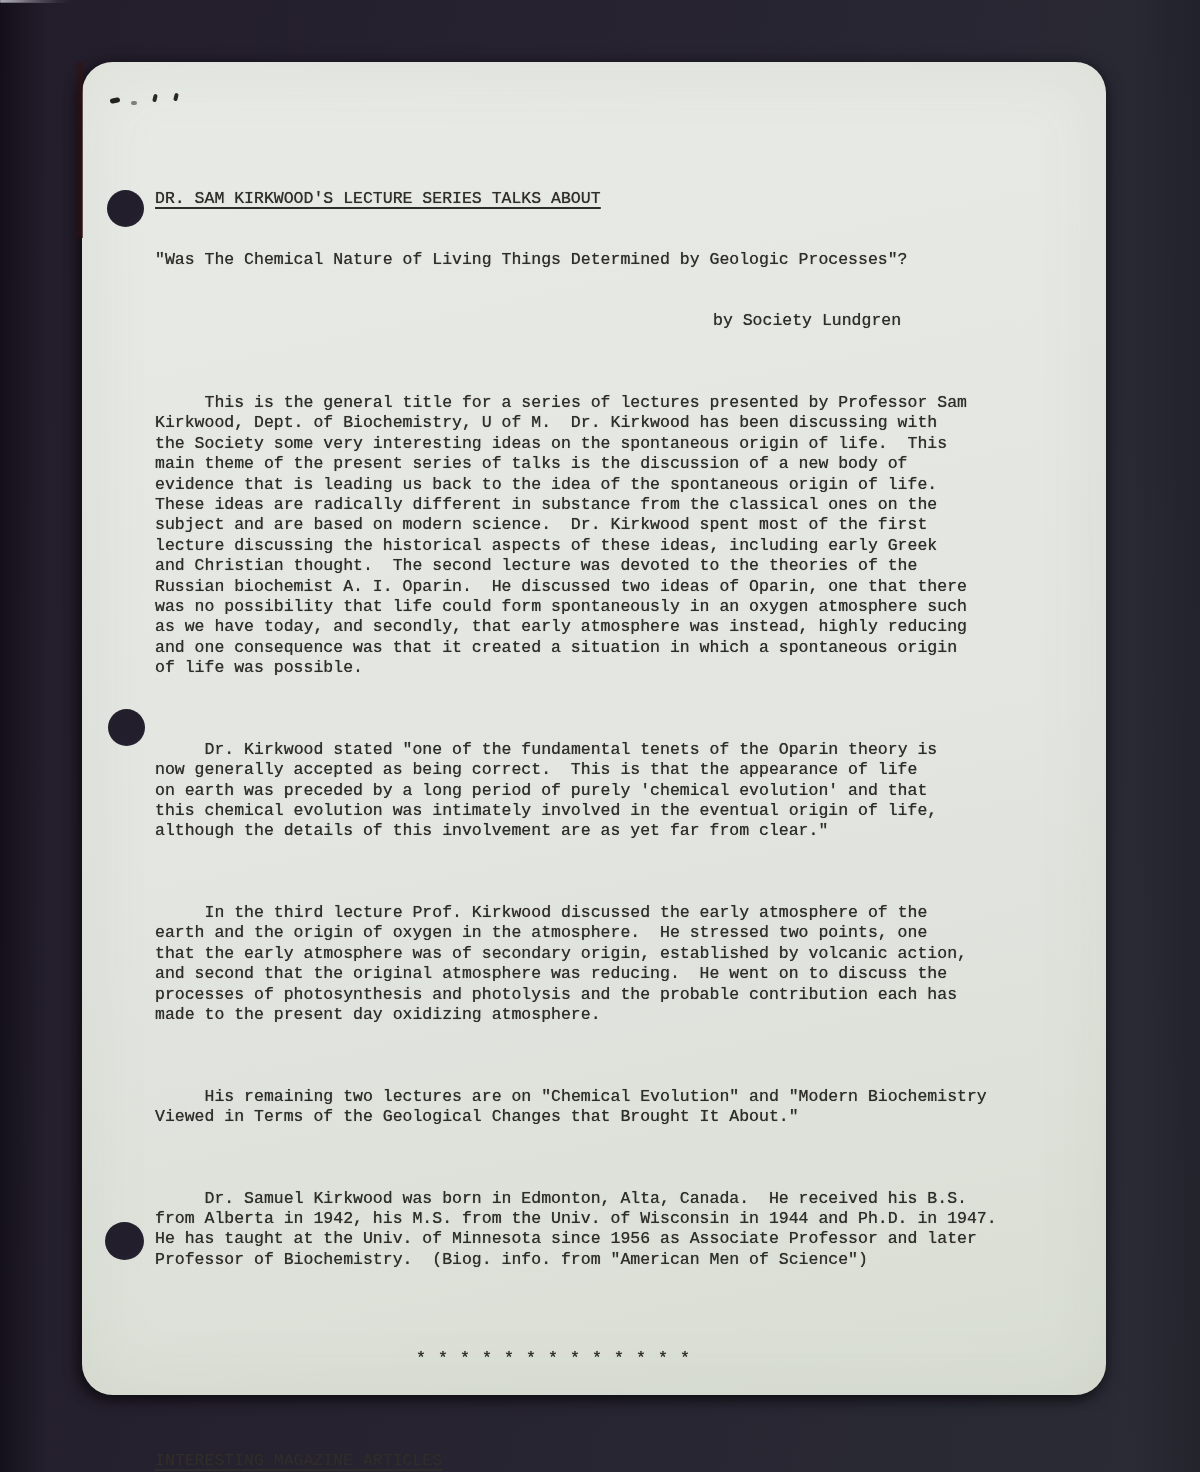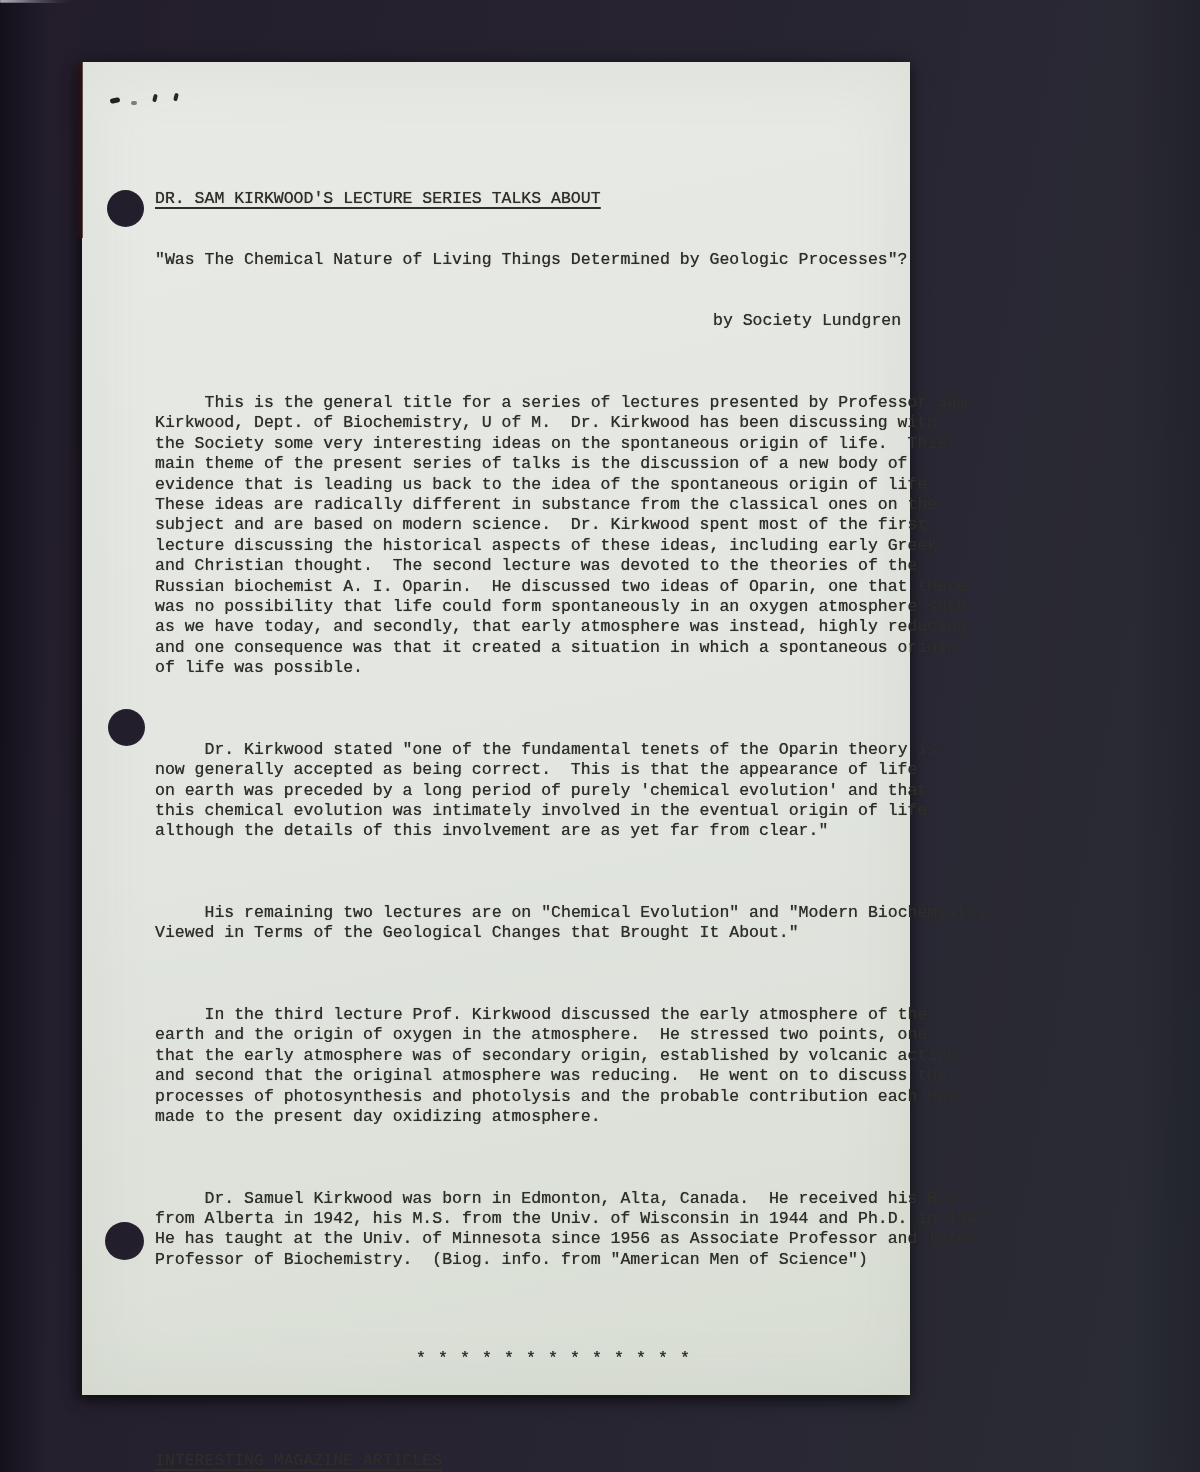--- a/index.html
+++ b/index.html
@@ -15,24 +15,25 @@
   .scene::after{content:"";position:absolute;right:0;top:0;bottom:0;width:70px;
     background:linear-gradient(270deg,rgba(0,0,0,.18),rgba(0,0,0,0));}
   .streak{position:absolute;border-radius:2px;
     background:linear-gradient(90deg,rgba(195,195,205,.38),rgba(195,195,205,0));}
   .s1{left:0;top:514;width:72px;height:3px;}
   .s2{left:0;top:528;width:42px;height:2px;}
   .s3{left:0;top:1168;width:58px;height:3px;}
   .s4{left:0;top:1187;width:30px;height:2px;}
 
   .paper{
-    position:absolute;left:82px;top:62px;width:828px;height:1333px;
+    position:absolute;left:82px;top:62px;width:1024px;height:1333px;
     background:linear-gradient(168deg,#e7eae5 0%,var(--paper,#e2e5e0) 55%,#d9ded4 100%);
     box-shadow:0 3px 16px rgba(0,0,0,.55),-7px 5px 12px rgba(12,6,10,.35),
                inset 0 0 70px rgba(125,135,112,.10);
+    border-radius:31px;
   }
   .binder-shadow{position:absolute;left:-10px;top:0;width:11px;height:176px;
     background:linear-gradient(90deg,rgba(46,18,20,0),rgba(46,18,20,.75));}
 
   .content{
     position:absolute;left:73px;top:86px;width:860px;
     font-size:16.5px;line-height:20.4px;color:var(--ink,#2f2d29);
     white-space:pre-wrap;
     text-shadow:0 0 .7px rgba(47,45,41,.85);
   }
@@ -87,28 +88,28 @@
 Russian biochemist A. I. Oparin.  He discussed two ideas of Oparin, one that there
 was no possibility that life could form spontaneously in an oxygen atmosphere such
 as we have today, and secondly, that early atmosphere was instead, highly reducing
 and one consequence was that it created a situation in which a spontaneous origin
 of life was possible.</div>
       <div class="para">     Dr. Kirkwood stated "one of the fundamental tenets of the Oparin theory is
 now generally accepted as being correct.  This is that the appearance of life
 on earth was preceded by a long period of purely 'chemical evolution' and that
 this chemical evolution was intimately involved in the eventual origin of life,
 although the details of this involvement are as yet far from clear."</div>
-      <div class="para">     His remaining two lectures are on "Chemical Evolution" and "Modern Biochemistry
-Viewed in Terms of the Geological Changes that Brought It About."</div>
       <div class="para">     In the third lecture Prof. Kirkwood discussed the early atmosphere of the
 earth and the origin of oxygen in the atmosphere.  He stressed two points, one
 that the early atmosphere was of secondary origin, established by volcanic action,
 and second that the original atmosphere was reducing.  He went on to discuss the
 processes of photosynthesis and photolysis and the probable contribution each has
 made to the present day oxidizing atmosphere.</div>
+      <div class="para">     His remaining two lectures are on "Chemical Evolution" and "Modern Biochemistry
+Viewed in Terms of the Geological Changes that Brought It About."</div>
       <div class="para">     Dr. Samuel Kirkwood was born in Edmonton, Alta, Canada.  He received his B.S.
 from Alberta in 1942, his M.S. from the Univ. of Wisconsin in 1944 and Ph.D. in 1947.
 He has taught at the Univ. of Minnesota since 1956 as Associate Professor and later
 Professor of Biochemistry.  (Biog. info. from "American Men of Science")</div>
 
       <div class="divider">* * * * * * * * * * * * *</div>
 
       <div class="heading2 underline">INTERESTING MAGAZINE ARTICLES</div>
       
       

